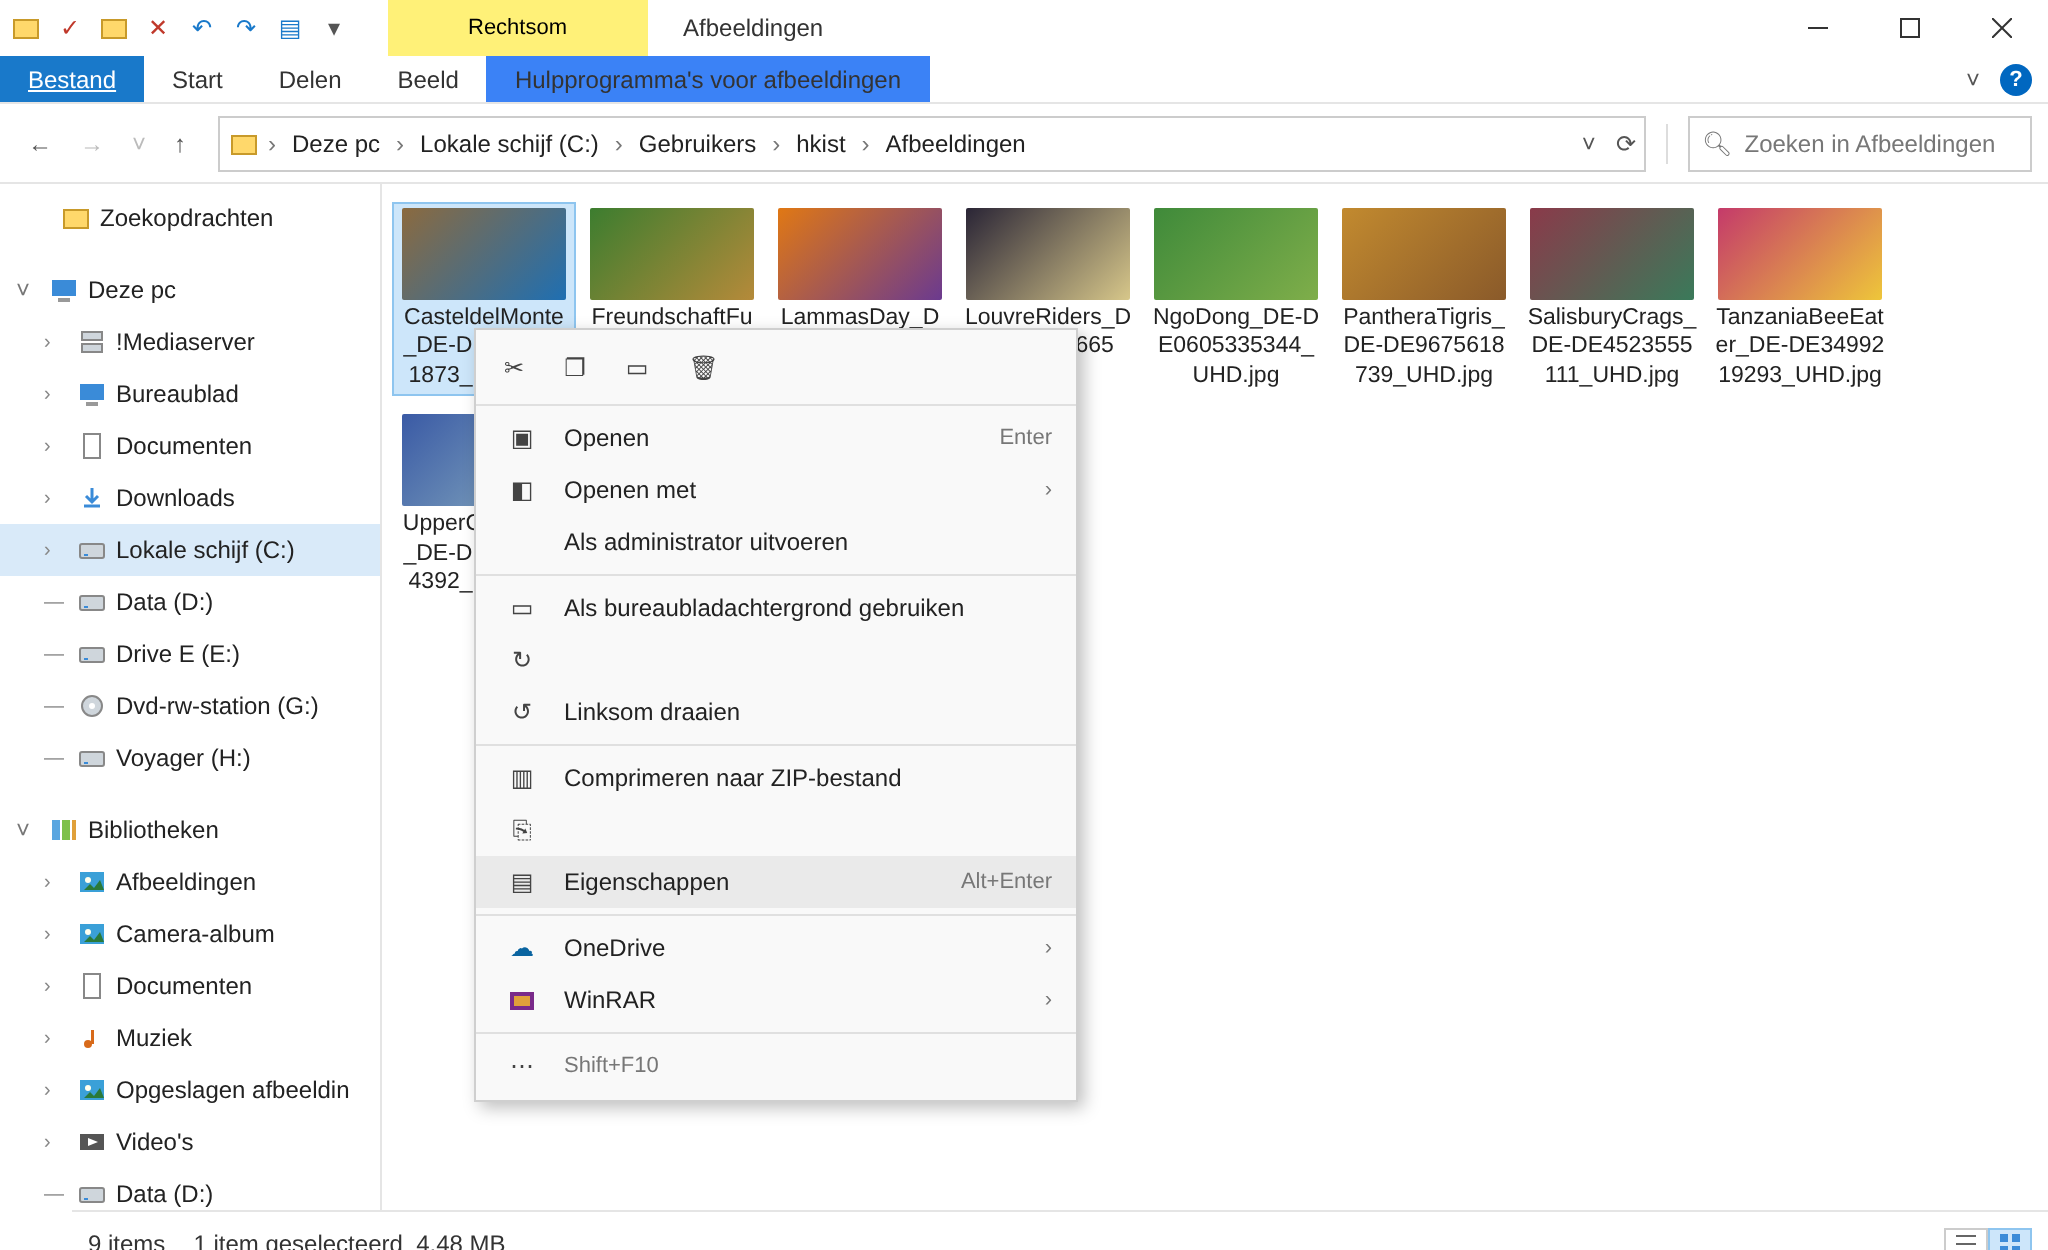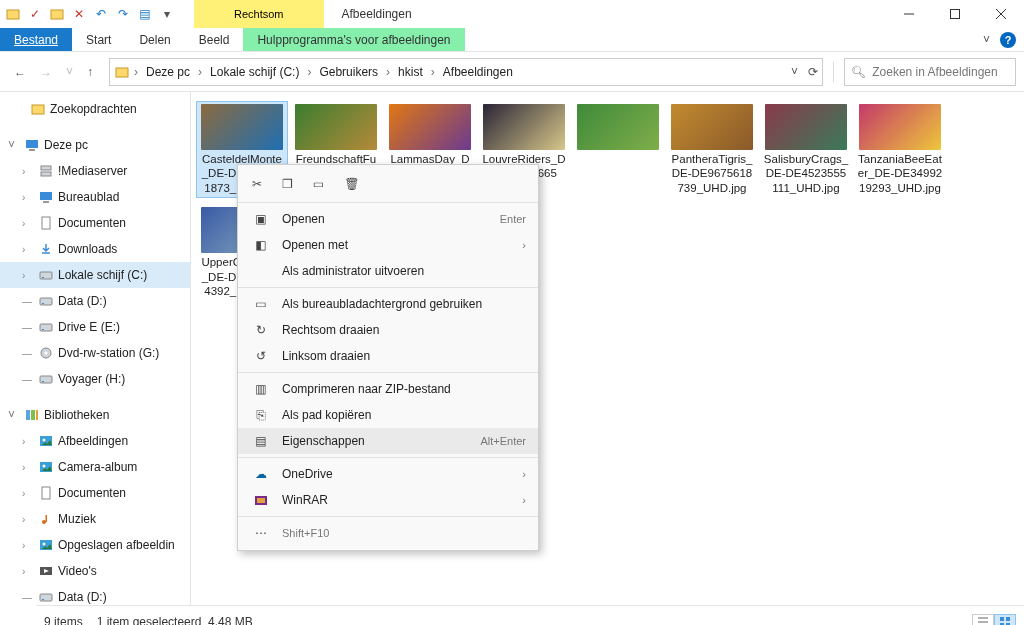--- a/index.html
+++ b/index.html
@@ -8,21 +8,21 @@
   .titlebar .qa { display: flex; align-items: center; gap: 4px; padding-left: 4px; }
   .qa-item { width: 18px; height: 18px; display: flex; align-items: center; justify-content: center; color: #333; }
   .titlebar .manage-tab { background: #fff178; height: 28px; display: flex; align-items: center; justify-content: center; padding: 0 40px; margin-left: 18px; font-size: 11px; }
   .titlebar .title { margin-left: 18px; font-size: 12px; color: #333; }
   .titlebar .spacer { flex: 1; }
   .win-btns { display: flex; }
   .win-btn { width: 46px; height: 28px; display: flex; align-items: center; justify-content: center; color: #333; }
   .ribbon-tabs { height: 24px; display: flex; align-items: stretch; border-bottom: 1px solid #e5e5e5; }
   .rt { padding: 4px 14px; font-size: 12px; color: #333; display: flex; align-items: center; }
   .rt.active { background: #1979ca; color: #fff; text-decoration: underline; }
-  .rt.mgr { background: #86efac; }
+  .rt.mgr { background: #3b82f6; }
   .rt-spacer { flex: 1; }
   .rt-right { display: flex; align-items: center; padding-right: 8px; gap: 10px; }
   .chev-down { color: #555; }
   .help-icon { width: 16px; height: 16px; border-radius: 50%; background: #0067c0; color: #fff; display: flex; align-items: center; justify-content: center; font-weight: bold; font-size: 11px; }
   .addr-row { height: 40px; display: flex; align-items: center; gap: 10px; padding: 6px 8px; border-bottom: 1px solid #e5e5e5; }
   .nav-arrows { display: flex; gap: 14px; color: #555; padding: 0 6px; }
   .nav-arrows .dis { color: #bbb; }
   .addr-box { flex: 1; height: 28px; border: 1px solid #ccc; display: flex; align-items: center; padding: 0 4px; gap: 4px; }
   .crumb { padding: 2px 4px; color: #222; }
   .crumb-sep { color: #777; }
@@ -365,20 +365,21 @@
         <div class="file">
        <div class="thumb" style="background:linear-gradient(135deg,#e07814,#6b3a8f)"></div>
        <div class="fname">LammasDay_DE-DE366105</div>
      </div>
         <div class="file">
        <div class="thumb" style="background:linear-gradient(135deg,#2a2536,#d7c78a)"></div>
        <div class="fname">LouvreRiders_DE-DE481665</div>
      </div>
         <div class="file">
        <div class="thumb" style="background:linear-gradient(135deg,#3f8a3a,#7fae4a)"></div>
+       <div class="fname">NgoDong_DE-DE0605335344_UHD.jpg</div>
      </div>
         <div class="file">
        <div class="thumb" style="background:linear-gradient(135deg,#c28a2f,#8a5a2a)"></div>
        <div class="fname">PantheraTigris_DE-DE9675618739_UHD.jpg</div>
      </div>
         <div class="file">
        <div class="thumb" style="background:linear-gradient(135deg,#8a3a4a,#3a7a5a)"></div>
        <div class="fname">SalisburyCrags_DE-DE4523555111_UHD.jpg</div>
      </div>
         <div class="file">
@@ -413,34 +414,32 @@
         <span class="ctx-ico"></span>
         <span class="ctx-label">Als administrator uitvoeren</span>
       </div>
       <div class="ctx-sep"></div>
       <div class="ctx-row">
         <span class="ctx-ico">▭</span>
         <span class="ctx-label">Als bureaubladachtergrond gebruiken</span>
       </div>
       <div class="ctx-row">
         <span class="ctx-ico">↻</span>
-        <span class="ctx-label">Rechtsom draaien</span>
       </div>
       <div class="ctx-row">
         <span class="ctx-ico">↺</span>
         <span class="ctx-label">Linksom draaien</span>
       </div>
       <div class="ctx-sep"></div>
       <div class="ctx-row">
         <span class="ctx-ico">▥</span>
         <span class="ctx-label">Comprimeren naar ZIP-bestand</span>
       </div>
       <div class="ctx-row">
         <span class="ctx-ico">⎘</span>
-        <span class="ctx-label">Als pad kopiëren</span>
       </div>
       <div class="ctx-row hover">
         <span class="ctx-ico">▤</span>
         <span class="ctx-label">Eigenschappen</span>
         <span class="ctx-hint">Alt+Enter</span>
       </div>
       <div class="ctx-sep"></div>
       <div class="ctx-row">
         <span class="ctx-ico" style="color:#0a64a0">☁</span>
         <span class="ctx-label">OneDrive</span>

